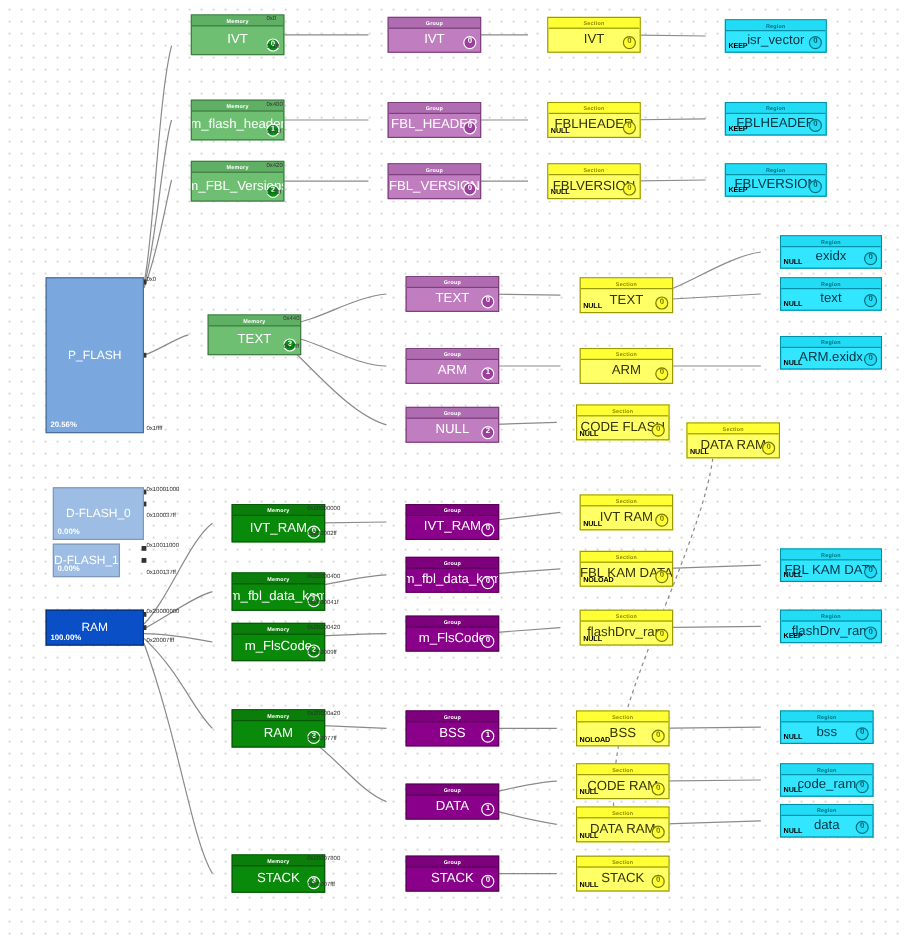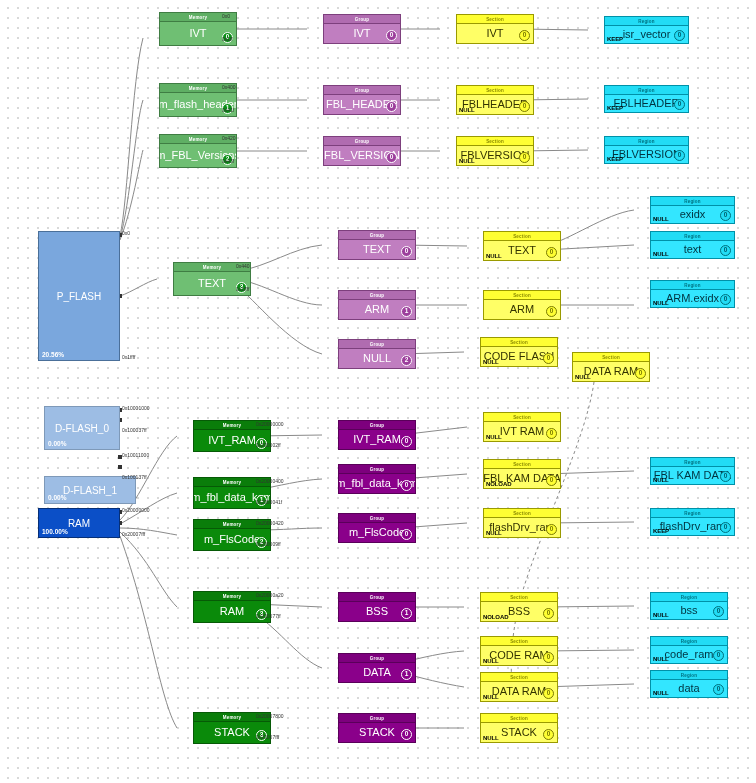--- a/index.html
+++ b/index.html
@@ -173,21 +173,21 @@
       <div class="pct">20.56%</div>
     </div>
     <div class="addr" style="left: 122px; top: 230px;">0x0</div>
     <div class="addr" style="left: 122px; top: 354px;">0x1ffff</div>
     <div class="block b-dflash" style="left: 44px; top: 406px; width: 76px; height: 44px;">
       <div class="blabel">D-FLASH_0</div>
       <div class="pct">0.00%</div>
     </div>
     <div class="addr" style="left: 122px; top: 405px;">0x10001000</div>
     <div class="addr" style="left: 122px; top: 427px;">0x100037ff</div>
-    <div class="block b-dflash" style="left: 44px; top: 476px; width: 92px; height: 28px;">
+    <div class="block b-dflash" style="left: 44px; top: 453px; width: 56px; height: 28px;">
       <div class="blabel">D-FLASH_1</div>
       <div class="pct">0.00%</div>
     </div>
     <div class="addr" style="left: 122px; top: 452px;">0x10011000</div>
     <div class="addr" style="left: 122px; top: 474px;">0x100137ff</div>
     <div class="block b-ram" style="left: 38px; top: 508px; width: 82px; height: 30px;">
       <div class="blabel">RAM</div>
       <div class="pct">100.00%</div>
     </div>
     <div class="addr" style="left: 122px; top: 507px;">0x20000000</div>

